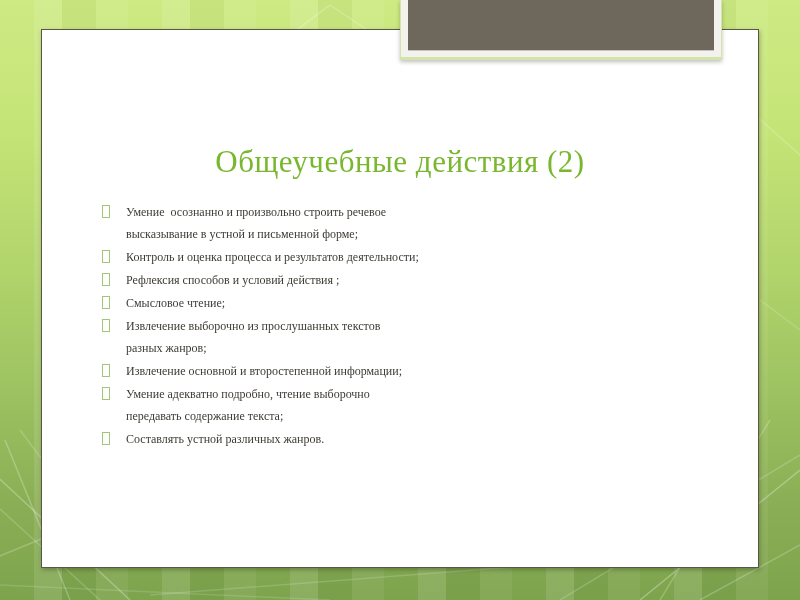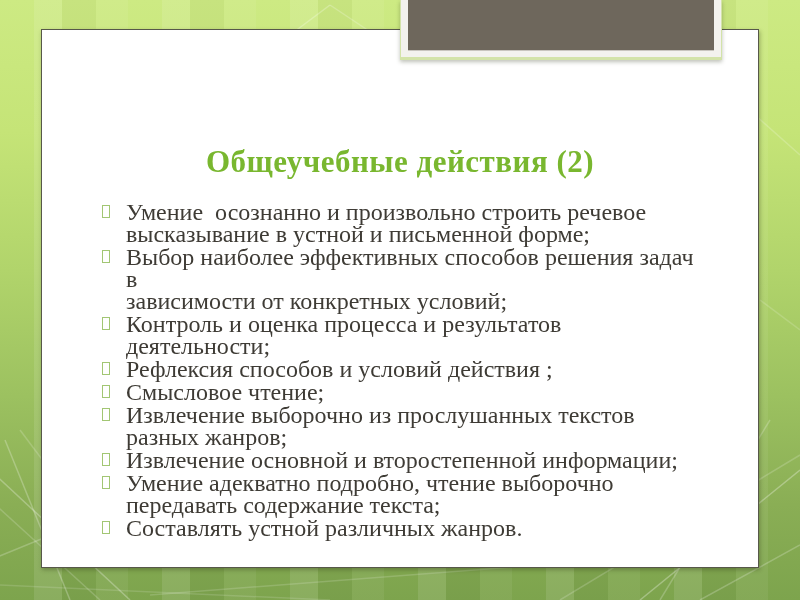--- a/index.html
+++ b/index.html
@@ -29,28 +29,28 @@
   .tab{position:absolute;left:400px;top:0;width:322px;height:60px;}
   .tab-green{position:absolute;inset:0;background:#d3e3a9;box-shadow:0 2px 4px rgba(40,50,20,0.30);}
   .tab-white{position:absolute;left:1px;right:1px;top:0;bottom:3px;background:#f3f2ee;}
   .tab-fill{
     position:absolute;left:8px;right:8px;top:0;bottom:10px;background:#6e675c;
     box-shadow:0 1px 0 #c8c5be;
   }
   
   .title{
     position:absolute;left:41px;top:144px;width:718px;margin:0;
-    text-align:center;font-size:31px;font-weight:bold;color:#79b72f;
+    text-align:center;font-size:31px;font-weight:normal;color:#79b72f;
     letter-spacing:0.5px;
   }
   
   .list{
     position:absolute;left:100px;top:201px;width:600px;
     margin:0;padding:0;list-style:none;
-    font-size:24px;line-height:22px;color:#3e3b35;
+    font-size:12px;line-height:22px;color:#3e3b35;
   }
   .list li{position:relative;padding-left:26px;margin:0 0 1px 0;}
   .li-text{white-space:pre-wrap;}
   .bullet-box{
     position:absolute;left:2px;top:4px;width:8px;height:13px;
     border:1.5px solid #a2c673;background:transparent;box-sizing:border-box;
   }
 </style>
 </head>
 <body>
@@ -90,22 +90,20 @@
   <h1 class="title">Общеучебные действия (2)</h1>
 
   <ul class="list">
     <li>
       <span class="bullet-box"></span>
       <span class="li-text">Умение  осознанно и произвольно строить речевое
 высказывание в устной и письменной форме;</span>
     </li>
     <li>
       <span class="bullet-box"></span>
-      <span class="li-text">Выбор наиболее эффективных способов решения задач в
-зависимости от конкретных условий;</span>
     </li>
     <li>
       <span class="bullet-box"></span>
       <span class="li-text">Контроль и оценка процесса и результатов деятельности;</span>
     </li>
     <li>
       <span class="bullet-box"></span>
       <span class="li-text">Рефлексия способов и условий действия ;</span>
     </li>
     <li>

